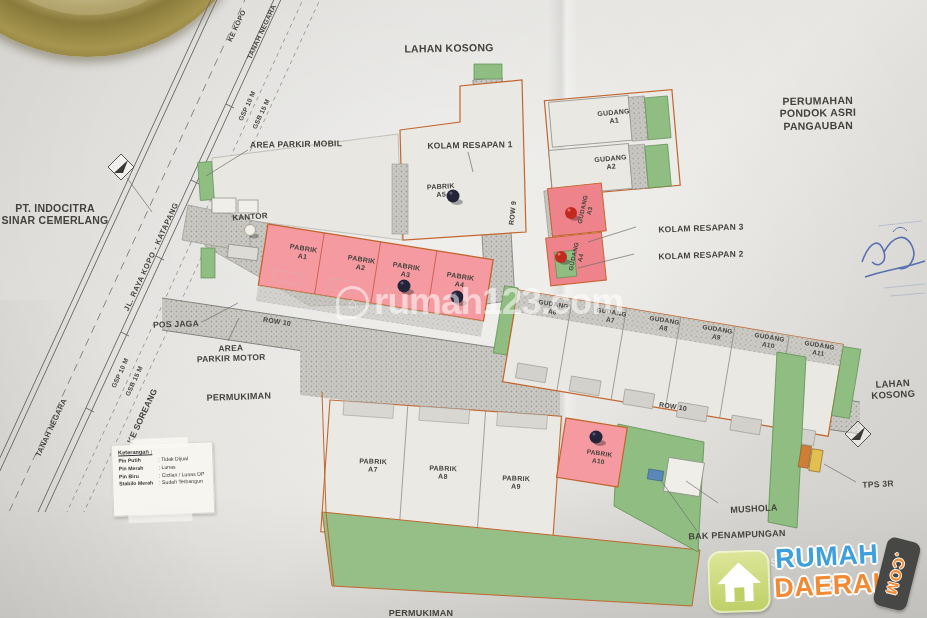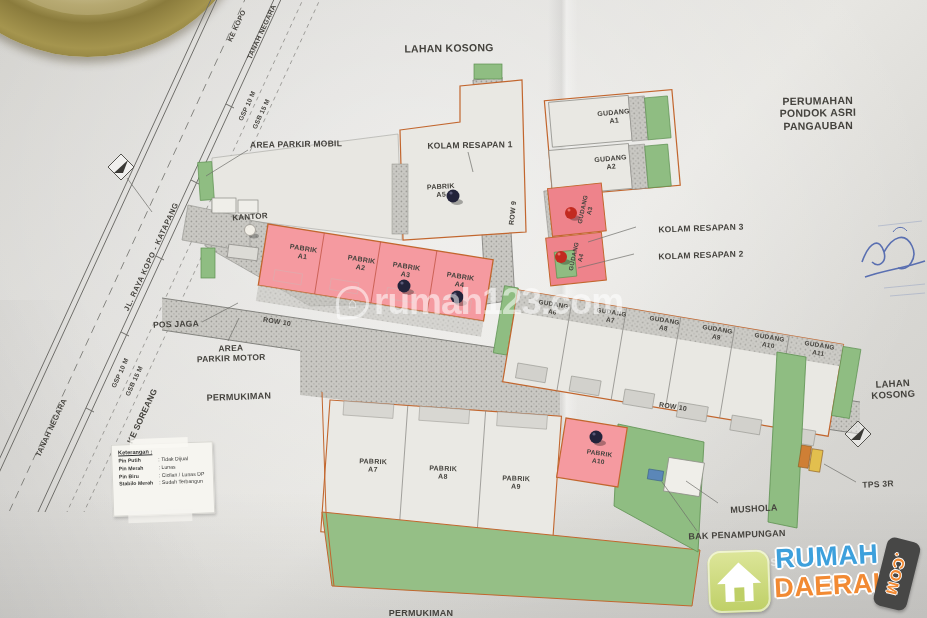--- a/index.html
+++ b/index.html
@@ -233,20 +233,22 @@
       <circle cx="569" cy="210" r="1.5" fill="#e8706a"></circle>
       <ellipse cx="565" cy="262" rx="5.5" ry="2.8" fill="rgba(0,0,0,.28)"></ellipse>
       <circle cx="561" cy="257" r="6" fill="#c22a20"></circle>
       <circle cx="559" cy="254" r="1.5" fill="#e8706a"></circle>
     </g>
   </svg>
 
   <div class="lbl" style="left:449px;top:48px;font-size:10.5px;transform:translate(-50%,-50%) rotate(-1deg)">LAHAN KOSONG</div>
   <div class="lbl" style="left:818px;top:113px;font-size:10.5px;transform:translate(-50%,-50%) rotate(-1deg)">PERUMAHAN
 PONDOK ASRI PANGAUBAN</div>
+  <div class="lbl" style="left:55px;top:214px;font-size:10.5px">PT. INDOCITRA
+SINAR CEMERLANG</div>
   <div class="lbl" style="left:893px;top:389px;font-size:9.5px;transform:translate(-50%,-50%) rotate(-3deg)">LAHAN KOSONG</div>
   <div class="lbl" style="left:239px;top:397px;font-size:9px;transform:translate(-50%,-50%) rotate(-2deg)">PERMUKIMAN</div>
   <div class="lbl" style="left:421px;top:613px;font-size:9px">PERMUKIMAN</div>
 
   <div class="lbl" style="left:237px;top:26px;font-size:7px;transform:translate(-50%,-50%) rotate(-65deg)">KE KOPO</div>
   <div class="lbl" style="left:262px;top:32px;font-size:7px;transform:translate(-50%,-50%) rotate(-65deg)">TANAH NEGARA</div>
   <div class="lbl" style="left:152px;top:257px;font-size:7.5px;letter-spacing:.6px;transform:translate(-50%,-50%) rotate(-65deg)">JL. RAYA KOPO - KATAPANG</div>
   <div class="lbl" style="left:247px;top:106px;font-size:6.5px;transform:translate(-50%,-50%) rotate(-65deg)">GSP  10 M</div>
   <div class="lbl" style="left:261px;top:114px;font-size:6.5px;transform:translate(-50%,-50%) rotate(-65deg)">GSB  15 M</div>
   <div class="lbl" style="left:120px;top:373px;font-size:6.5px;transform:translate(-50%,-50%) rotate(-65deg)">GSP  10 M</div>

